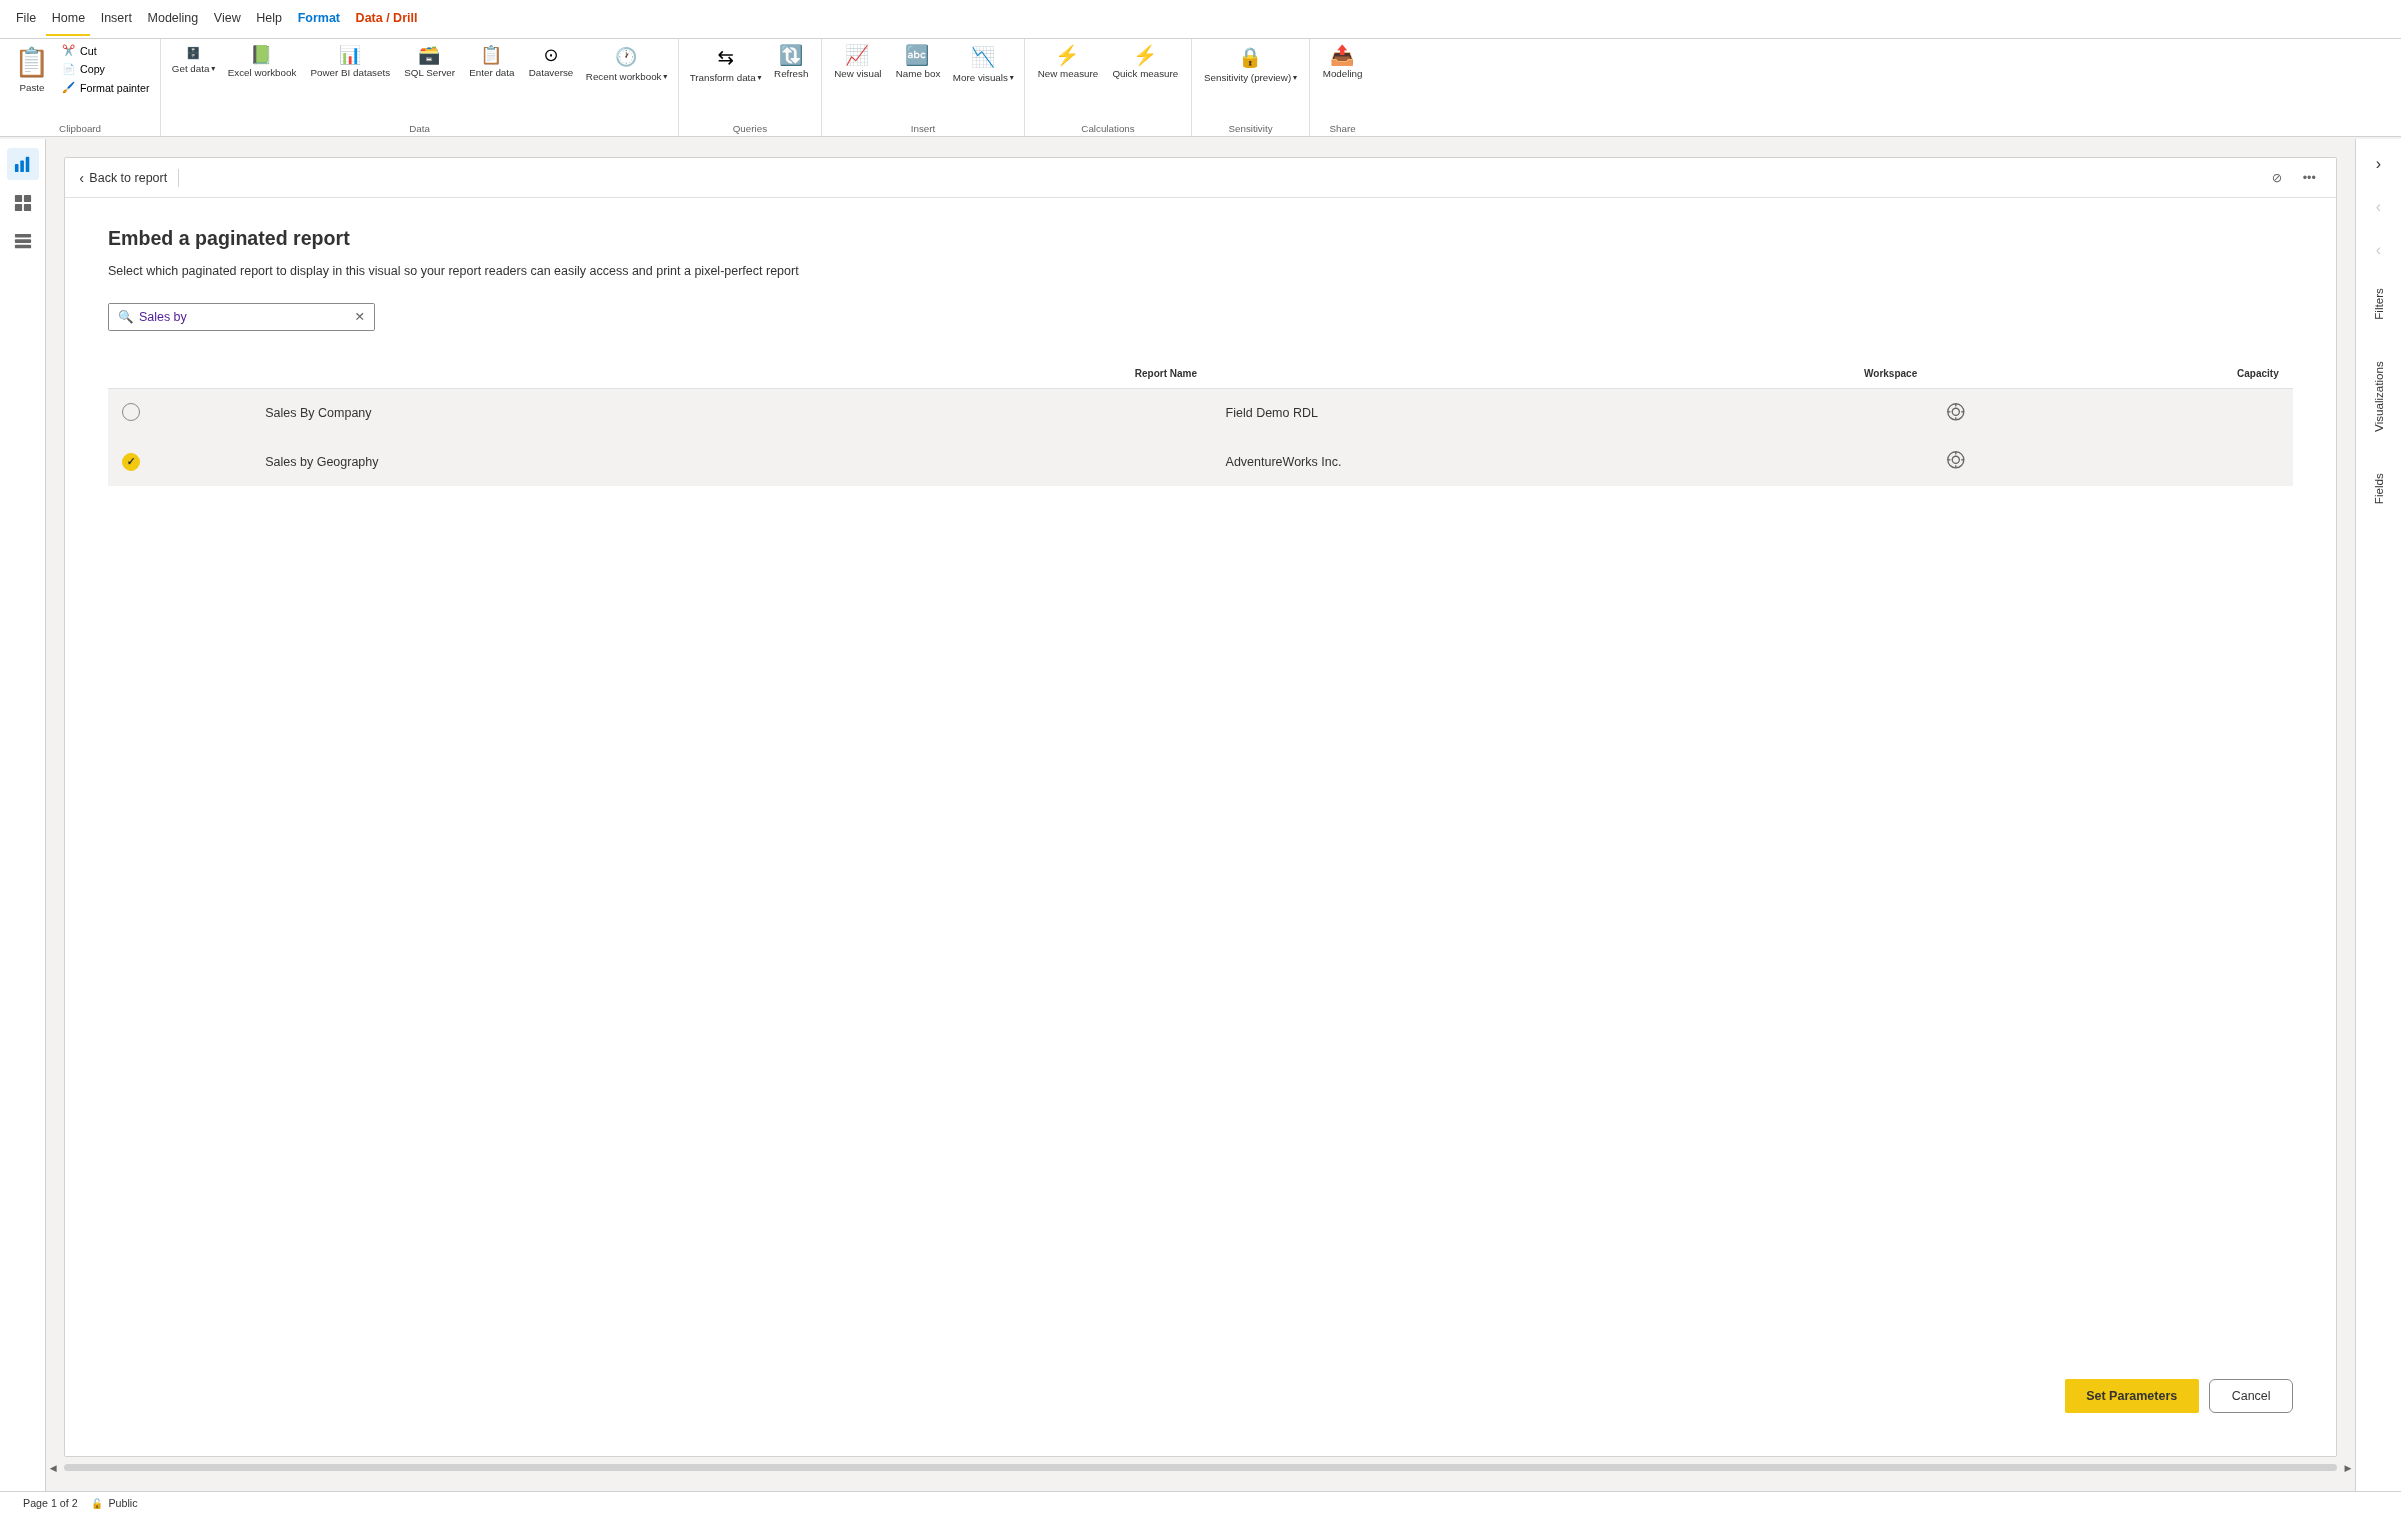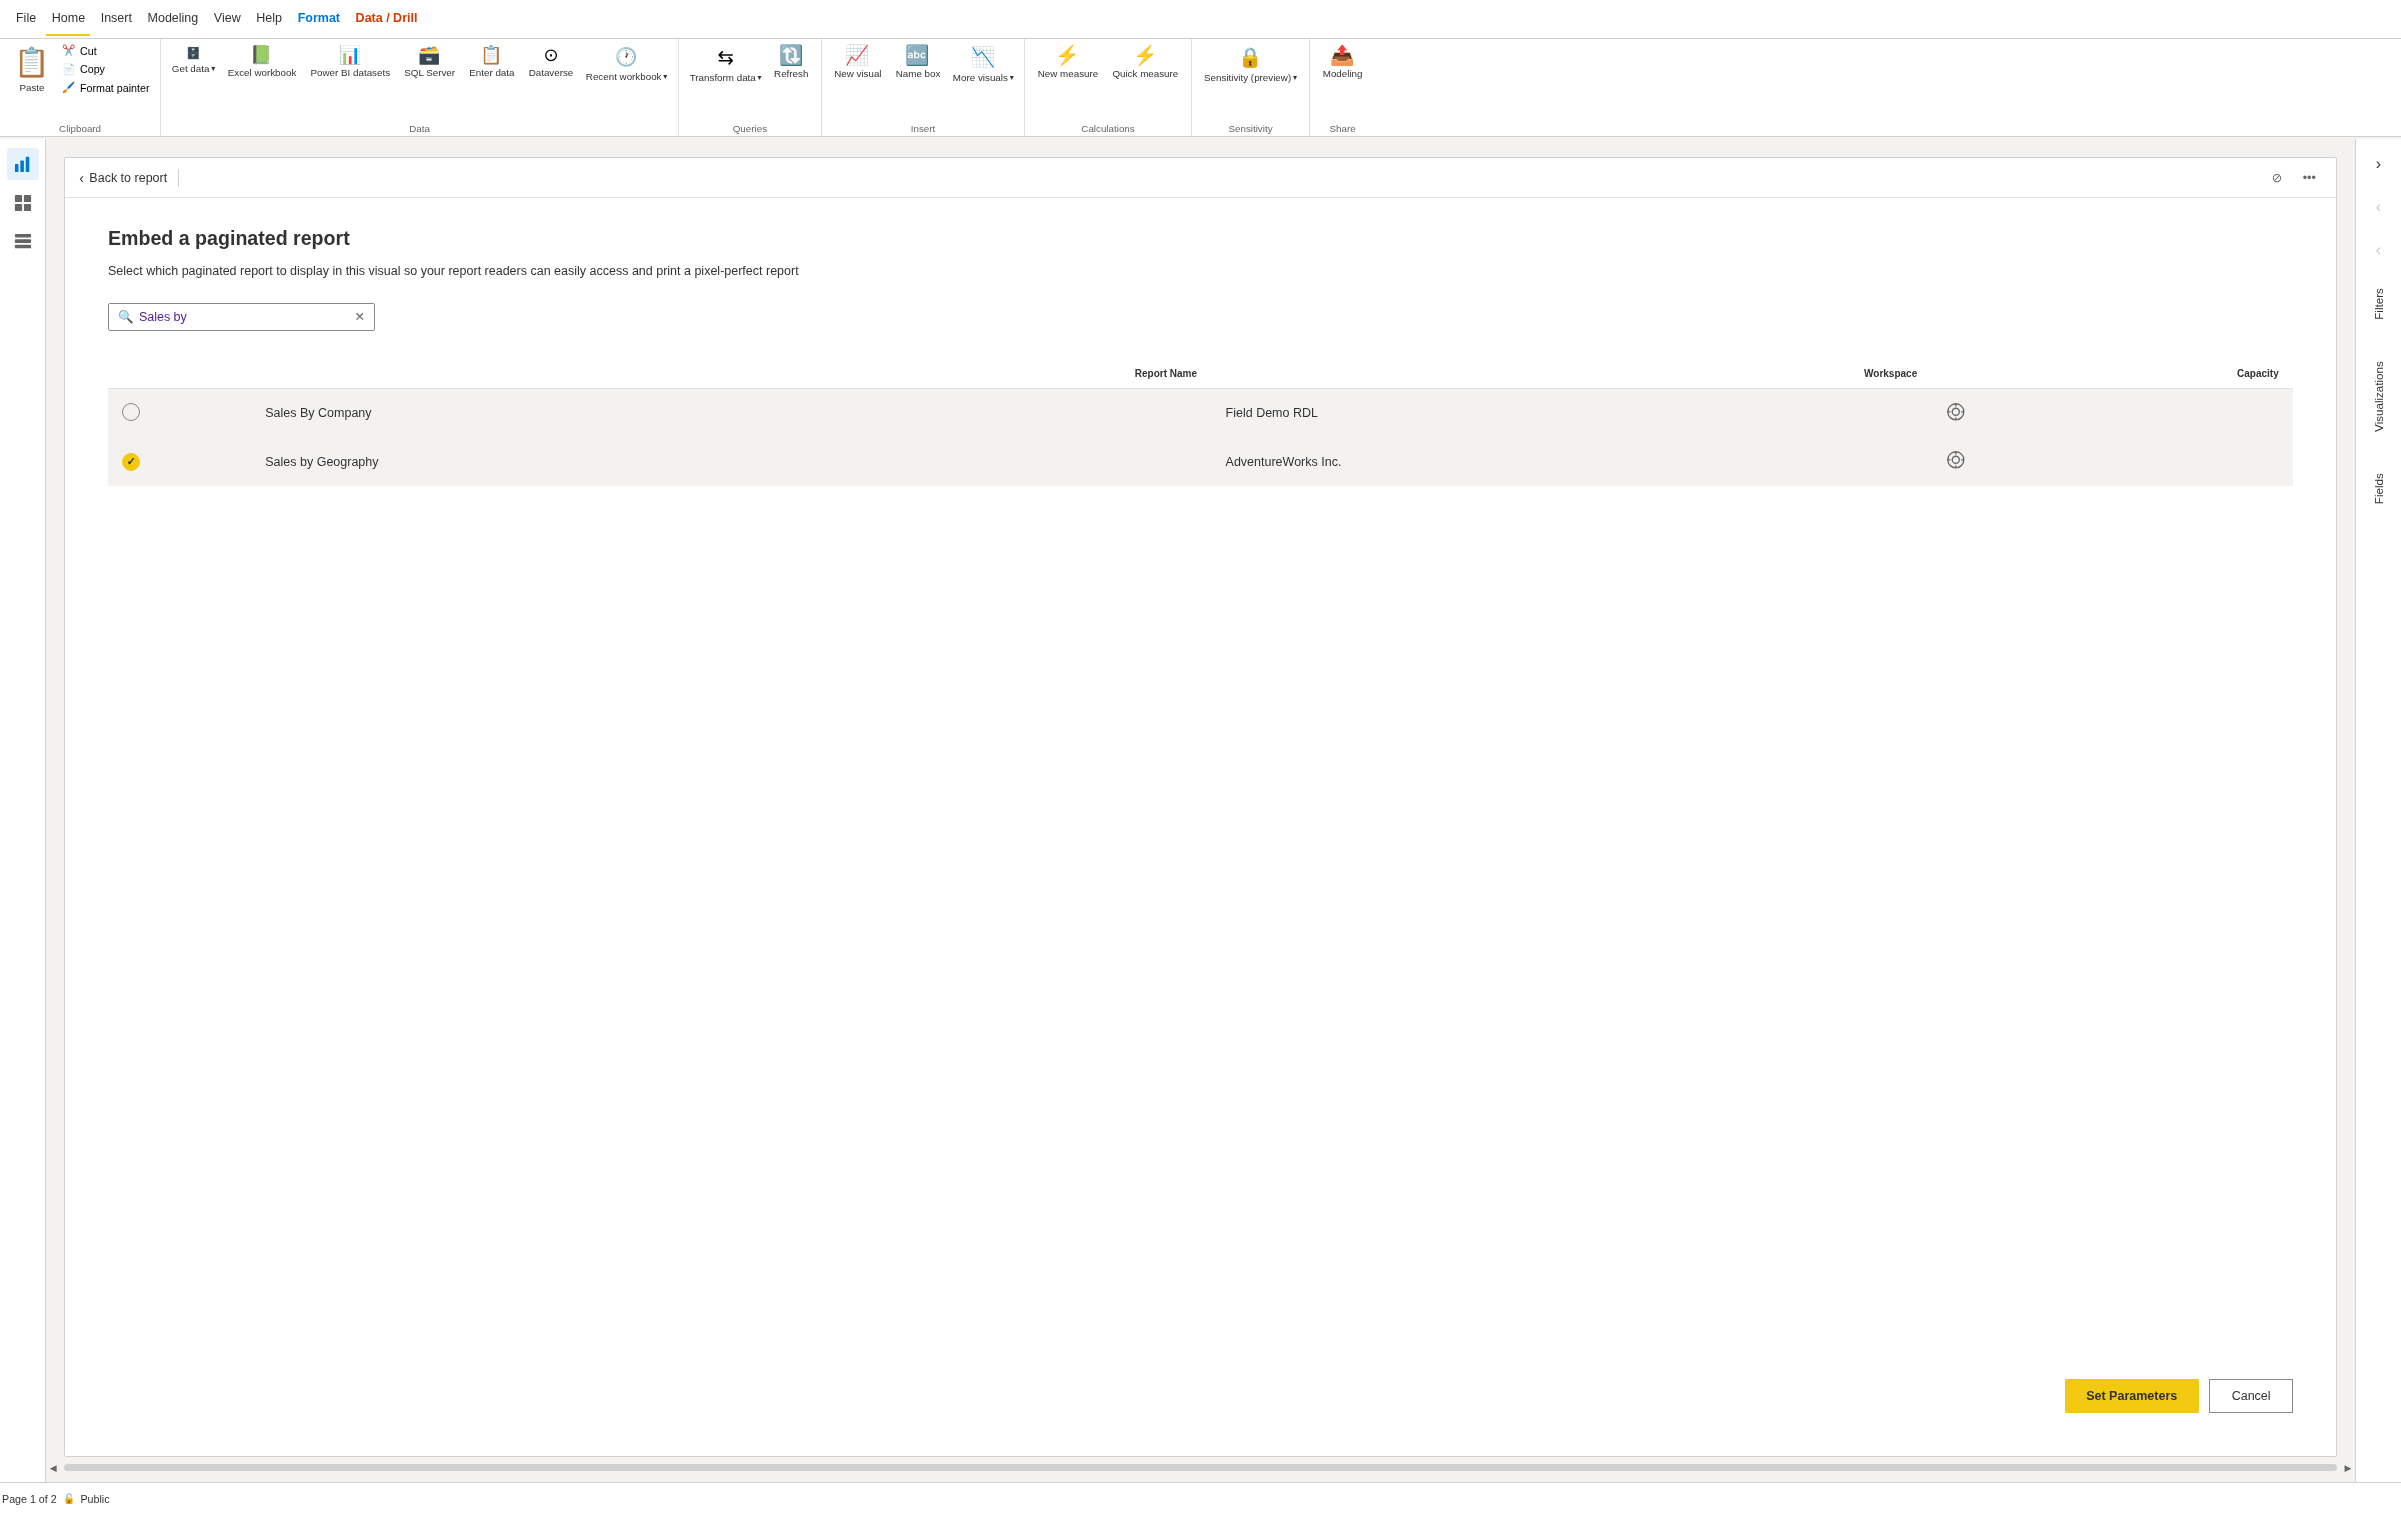--- a/index.html
+++ b/index.html
@@ -337,21 +337,21 @@
       border-radius: 1.8px;
     }
     .btn-secondary {
       background: #fff;
       color: #333;
       border: 0.9px solid #8a8886;
       padding: 9px 21.4px;
       font-size: 12.5px;
       font-weight: 400;
       cursor: pointer;
-      border-radius: 0;
+      border-radius: 6px;
     }
 
     
     .scroll-bar-container {
       position: absolute;
       bottom: 0;
       left: 46px;
       right: 46px;
       height: 14.3px;
       background: #f3f2f1;
@@ -375,29 +375,29 @@
       font-size: 9px;
       color: #666;
     }
 
     
     .status-bar {
       position: fixed;
       bottom: 0;
       left: 0;
       right: 0;
-      height: 32px;
+      height: 23px;
       background: #fff;
       border-top: 0.9px solid #d1d1d1;
       display: flex;
       align-items: center;
-      padding: 0 2px;
+      padding: 0 23px;
       font-size: 10.7px;
       color: #333;
-      gap: 7px;
+      gap: 14px;
     }
     .status-badge {
       display: flex;
       align-items: center;
       gap: 4.5px;
     }
 
     .col-radio { width: 53px; }
     .col-name { width: 356px; }
     .col-workspace { width: 267px; }

